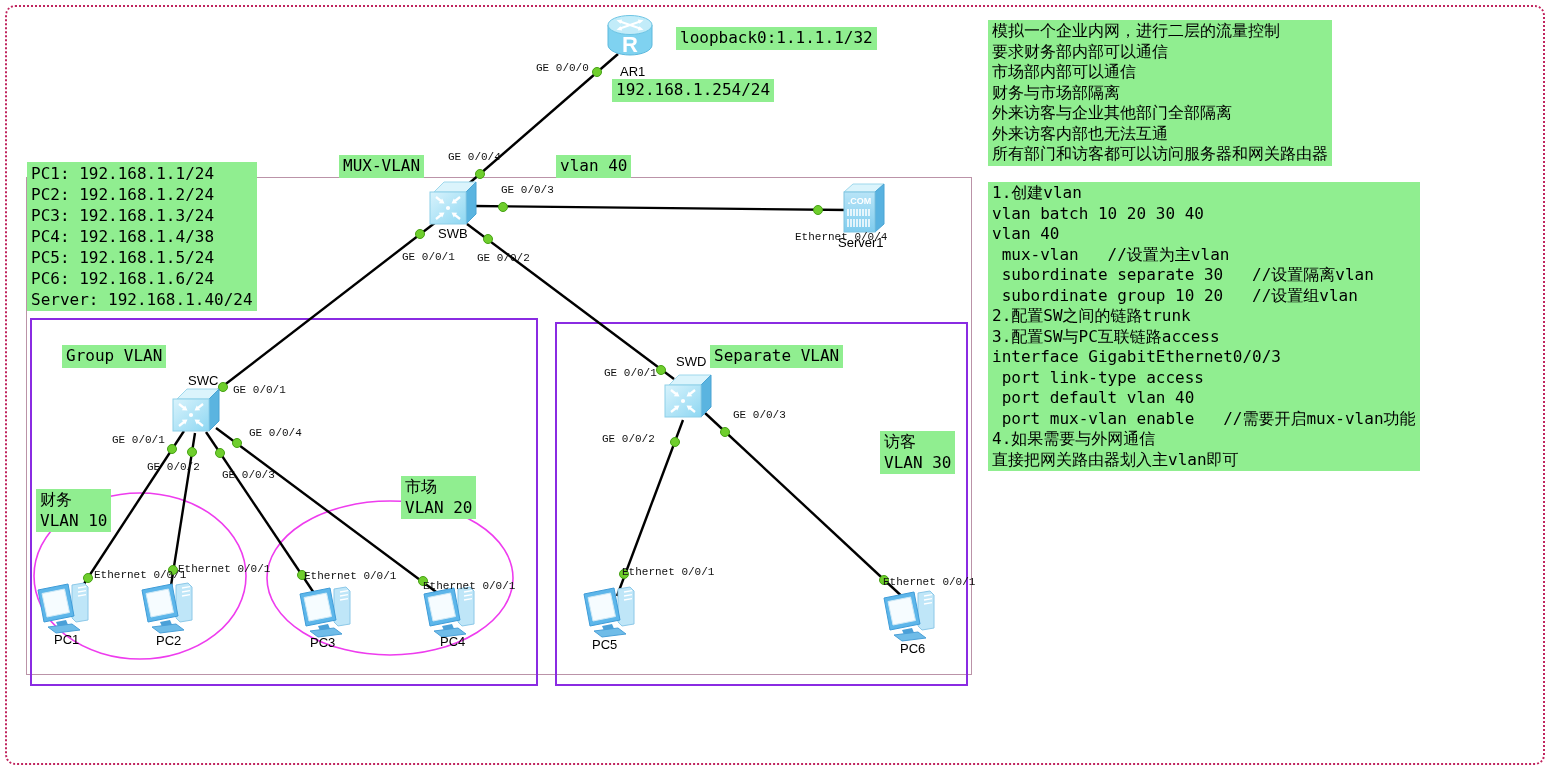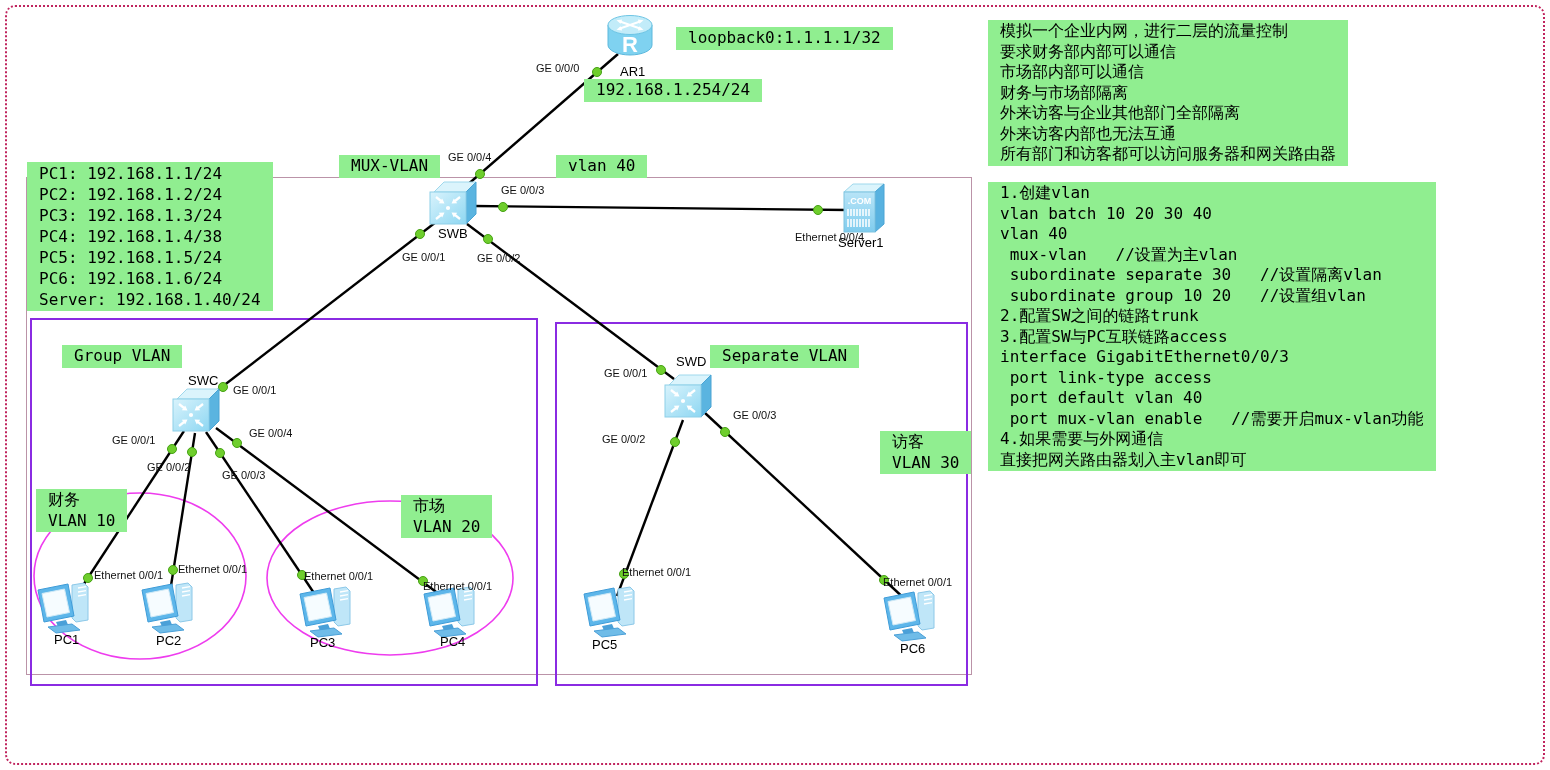--- a/index.html
+++ b/index.html
@@ -15,25 +15,25 @@
   .frame { position:absolute; background:transparent; }
   .frame-main   { left:26px;  top:177px; width:946px; height:498px; border:1px solid var(--frame-mauve,#bb93a8); z-index:1; }
   .frame-group  { left:30px;  top:318px; width:508px; height:368px; border:2px solid var(--vlan-purple,#8a2be2); z-index:1; }
   .frame-separate{ left:555px; top:322px; width:413px; height:364px; border:2px solid var(--vlan-purple,#8a2be2); z-index:1; }
   svg.wires { position:absolute; left:0; top:0; z-index:2; }
   .wires line { stroke:var(--line-black,#000); stroke-width:2.4; }
   .wires circle.dot { fill:var(--dot-green,#6fce2d); stroke:#45a213; stroke-width:1; }
   .wires ellipse.zone { fill:none; stroke:var(--ellipse-magenta,#ee3cee); stroke-width:1.6; }
   .device { position:absolute; z-index:3; }
   .dlabel { position:absolute; z-index:4; font-size:13px; color:#000; white-space:nowrap; }
-  .port   { position:absolute; z-index:4; font-size:11px; color:#111; white-space:nowrap; }
+  .port   { position:absolute; z-index:4; font-size:11px; color:#111; white-space:nowrap;font-family:Liberation Mono, monospace; }
   .glabel {
     position:absolute; z-index:5; background:var(--note-green,#90ee90); color:#000;
     font-family:"DejaVu Sans Mono", monospace; font-size:16px; line-height:20.5px;
-    padding:1px 12px; white-space:pre;
+    padding:1px 4px; white-space:pre;
   }
   .glabel.small { line-height:21px; }
 </style>
 </head>
 <body>
 
 <svg width="0" height="0" style="position:absolute" aria-hidden="true">
   <defs>
     <linearGradient id="gsw" x1="0" y1="0" x2="1" y2="1">
       <stop offset="0" stop-color="#d9f3fc"></stop>
@@ -280,23 +280,23 @@
 4.如果需要与外网通信
 直接把网关路由器划入主vlan即可</div>
 <div class="glabel small" style="left:27px;top:162px">PC1: 192.168.1.1/24
 PC2: 192.168.1.2/24
 PC3: 192.168.1.3/24
 PC4: 192.168.1.4/38
 PC5: 192.168.1.5/24
 PC6: 192.168.1.6/24
 Server: 192.168.1.40/24</div>
 <div class="glabel" style="left:676px;top:27px">loopback0:1.1.1.1/32</div>
-<div class="glabel" style="left:584px;top:79px">192.168.1.254/24</div>
+<div class="glabel" style="left:612px;top:79px">192.168.1.254/24</div>
 <div class="glabel" style="left:339px;top:155px">MUX-VLAN</div>
 <div class="glabel" style="left:556px;top:155px">vlan 40</div>
 <div class="glabel" style="left:62px;top:345px">Group VLAN</div>
 <div class="glabel" style="left:710px;top:345px">Separate VLAN</div>
 <div class="glabel" style="left:36px;top:489px">财务
 VLAN 10</div>
-<div class="glabel" style="left:401px;top:495px">市场
+<div class="glabel" style="left:401px;top:476px">市场
 VLAN 20</div>
 <div class="glabel" style="left:880px;top:431px">访客
 VLAN 30</div>
 
 </body></html>

